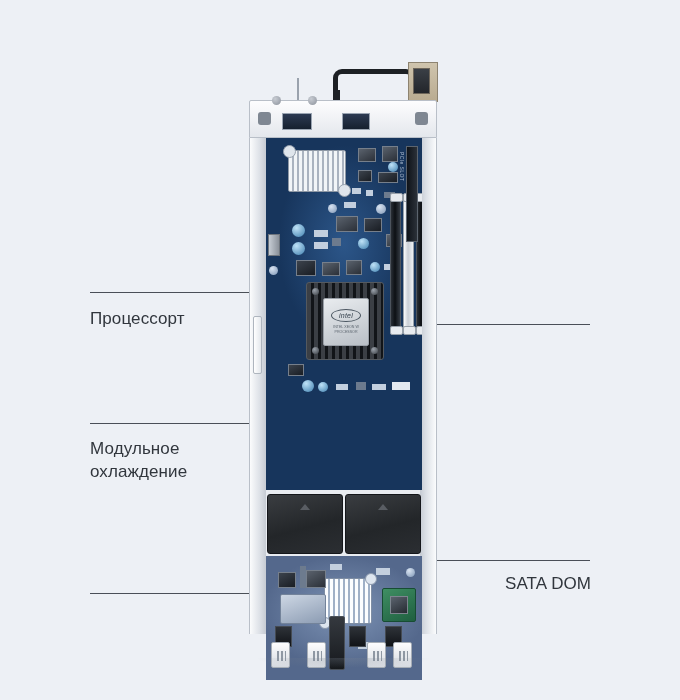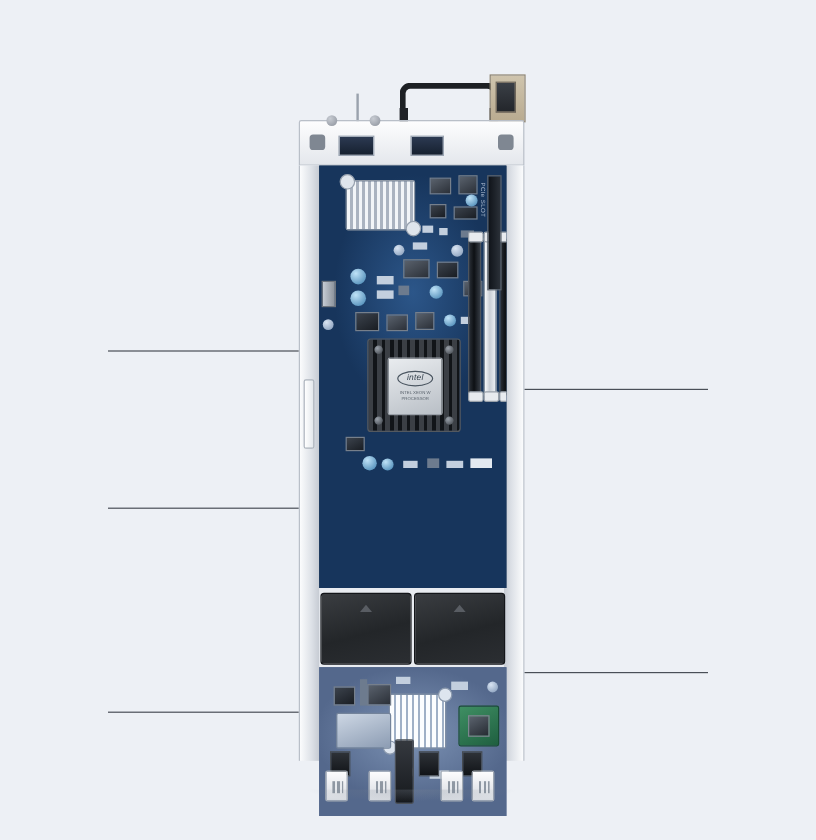--- a/index.html
+++ b/index.html
@@ -249,26 +249,36 @@
     position:absolute; left:10px; top:598px; width:176px; height:10px;
     background:radial-gradient(ellipse at 50% 0%, rgba(120,130,145,.28), rgba(120,130,145,0) 70%);
   }
 </style>
 </head>
 <body>
 
 <div id="stage">
 
   <div class="leader" style="left:90px; top:292px; width:168px;"></div>
+  <div class="callout left" style="left:90px; top:307px;">
+    <div class="ctext">Процессорт</div>
+  </div>
 
   <div class="leader" style="left:430px; top:324px; width:160px;"></div>
 
   <div class="leader" style="left:90px; top:423px; width:168px;"></div>
+  <div class="callout left" style="left:90px; top:437px;">
+    <div class="ctext">Модульное
+охлаждение</div>
+  </div>
 
   <div class="leader" style="left:430px; top:560px; width:160px;"></div>
+  <div class="callout right" style="left:505px; top:572px;">
+    <div class="ctext">SATA DOM</div>
+  </div>
 
   <div class="leader" style="left:90px; top:593px; width:168px;"></div>
 
   <div id="unit">
 
     <div class="thinrod"></div>
     <div class="handle-bar"></div>
     <div class="handle-foot" style="left:88px;"></div>
     <div class="handle-foot" style="left:163px;"></div>
     <div class="rearblock">

